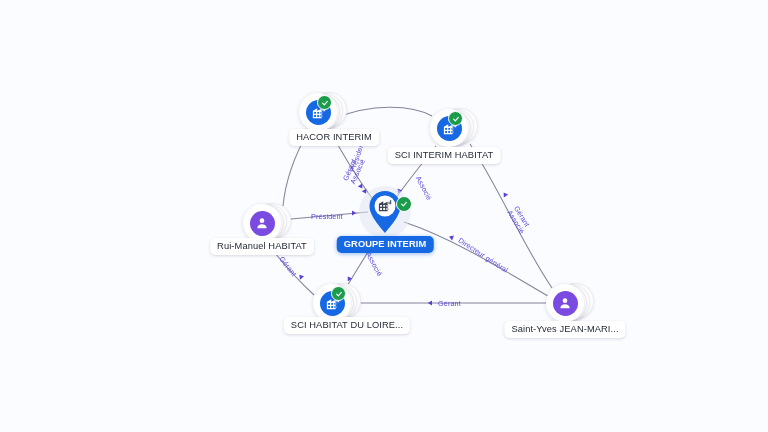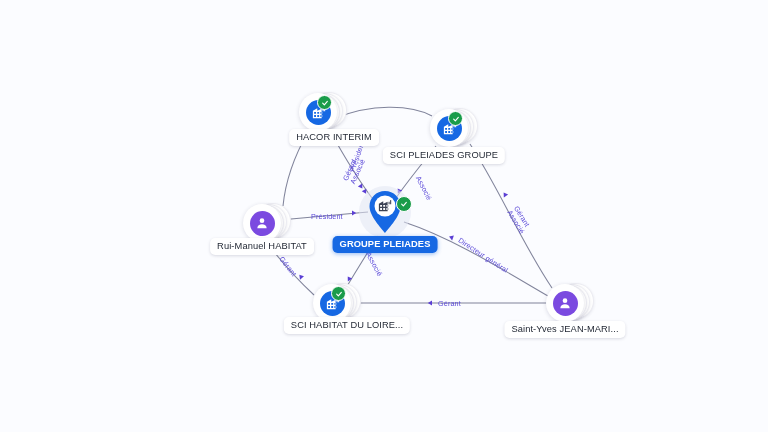--- a/index.html
+++ b/index.html
@@ -208,21 +208,21 @@
               <rect x="21" y="3.4" width="1.7" height="6.6" fill="#ffffff"></rect>
             </svg>
           </div>
         </div>
         <div class="check-badge" style="background: rgb(26, 156, 74); right: -14px; top: -17px;">
           <svg width="8" height="8" viewBox="0 0 24 24">
             <path d="M5 12.5 L10 17.5 L19 7" stroke="#ffffff" stroke-width="3.4" fill="none" stroke-linecap="round" stroke-linejoin="round"></path>
           </svg>
         </div>
       </div>
-      <div class="node-label" style="left: 444px; top: 147px;">SCI PLEIADES GROUPE</div>
+      <div class="node-label" style="left: 444px; top: 147px;">SCI INTERIM HABITAT</div>
       <div class="node" style="left: 262px; top: 223px;">
         <div class="stack" style="width: 34px; height: 34px; left: -7.4px; top: -20px;"></div>
         <div class="stack" style="width: 34px; height: 34px; left: -10.6px; top: -19px;"></div>
         <div class="stack" style="width: 34px; height: 34px; left: -13.8px; top: -18px;"></div>
         <div class="disc" style="left: -19px; top: -19px;">
           <div class="icon-circle person" style="background: rgb(123, 74, 224);">
             <svg width="14" height="14" viewBox="0 0 24 24">
               <circle cx="12" cy="8" r="4" fill="#ffffff"></circle>
               <path fill="#ffffff" d="M4 21c0-4.4 3.6-7 8-7s8 2.6 8 7z"></path>
             </svg>
@@ -240,21 +240,21 @@
             <path fill="#3d4354" d="M3 21V9l7-4v4l7-3v15H3z M5 19h3v-3H5v3z M5 14h3v-3H5v3z M10 19h3v-3h-3v3z M10 14h3v-3h-3v3z M15 19h3v-3h-3v3z M15 14h3v-3h-3v3z"></path>
             <rect x="18.5" y="6" width="1.7" height="4" fill="#3d4354"></rect>
             <rect x="21" y="3.4" width="1.7" height="6.6" fill="#3d4354"></rect>
           </svg></div>
         <div class="pin-check" style="background: rgb(26, 156, 74);">
           <svg width="8" height="8" viewBox="0 0 24 24">
             <path d="M5 12.5 L10 17.5 L19 7" stroke="#ffffff" stroke-width="3.4" fill="none" stroke-linecap="round" stroke-linejoin="round"></path>
           </svg>
         </div>
       </div>
-      <div class="node-label selected" style="background: rgb(22, 104, 227); left: 385px; top: 236px;">GROUPE PLEIADES</div>
+      <div class="node-label selected" style="background: rgb(22, 104, 227); left: 385px; top: 236px;">GROUPE INTERIM</div>
       <div class="node" style="left: 332px; top: 303px;">
         <div class="stack" style="width: 34px; height: 34px; left: -7.4px; top: -20px;"></div>
         <div class="stack" style="width: 34px; height: 34px; left: -10.6px; top: -19px;"></div>
         <div class="stack" style="width: 34px; height: 34px; left: -13.8px; top: -18px;"></div>
         <div class="disc" style="left: -19px; top: -19px;">
           <div class="icon-circle company" style="background: rgb(22, 104, 227);">
             <svg width="15" height="15" viewBox="0 0 24 24">
               <path fill="#ffffff" d="M3 21V9l7-4v4l7-3v15H3z M5 19h3v-3H5v3z M5 14h3v-3H5v3z M10 19h3v-3h-3v3z M10 14h3v-3h-3v3z M15 19h3v-3h-3v3z M15 14h3v-3h-3v3z"></path>
               <rect x="18.5" y="6" width="1.7" height="4" fill="#ffffff"></rect>
               <rect x="21" y="3.4" width="1.7" height="6.6" fill="#ffffff"></rect>

